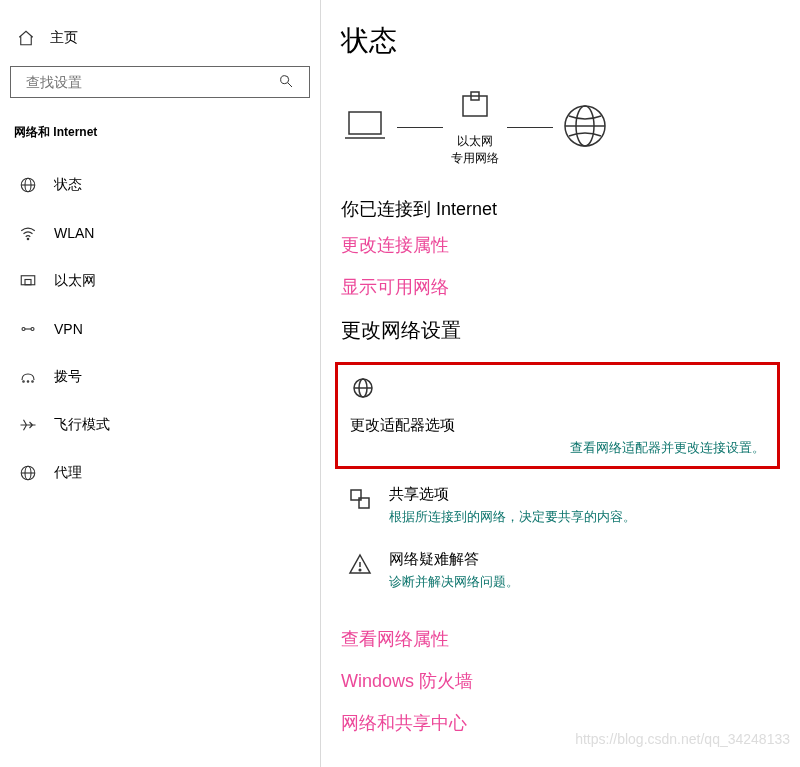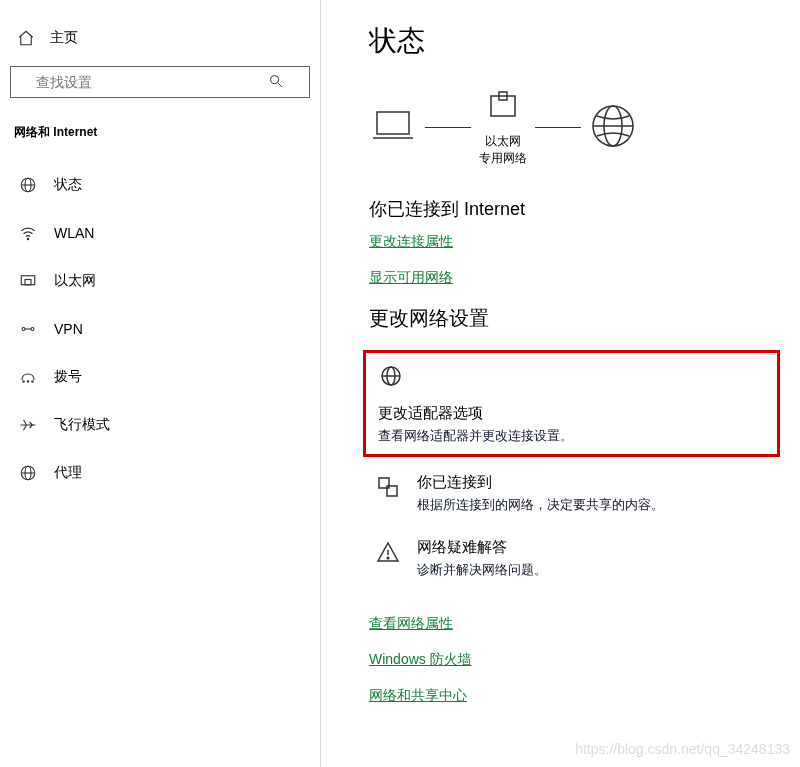--- a/index.html
+++ b/index.html
@@ -6,40 +6,40 @@
     body {
       font-family: "Microsoft YaHei", "Segoe UI", sans-serif;
       font-size: 14px;
       color: #000;
       background: #fff;
       width: 800px;
       height: 767px;
       overflow: hidden;
       position: relative;
     }
-    .container { display: flex; height: 100%; gap: 28px; }
+    .container { display: flex; height: 100%; }
     .sidebar {
       width: 321px;
       border-right: 1px solid #d9d9d9;
       padding: 20px 10px 10px 10px;
     }
     .home-row {
       display: flex;
       align-items: center;
       gap: 14px;
       padding: 8px 6px 18px 6px;
       cursor: pointer;
     }
     .home-row .label { font-size: 14px; }
     .search-box {
       display: flex;
       align-items: center;
       border: 1px solid #666;
       height: 32px;
-      padding: 0 25px;
+      padding: 0 15px;
       margin-bottom: 22px;
     }
     .search-box input {
       flex: 1;
       border: none;
       outline: none;
       font-size: 14px;
       background: transparent;
     }
     .category-title {
@@ -88,47 +88,46 @@
       margin-bottom: 12px;
     }
     .status-desc {
       font-size: 14px;
       color: #333;
       line-height: 1.6;
       margin-bottom: 18px;
       max-width: 420px;
     }
     .link {
-      color: #15803d;
-      font-size: 14px;
+      color: #ec4899;
+      font-size: 18px;
       cursor: pointer;
       display: block;
       margin-bottom: 18px;
-      text-decoration: underline;
     }
     .settings-section { margin-top: 8px; }
     .setting-row {
       display: flex;
       gap: 16px;
       padding: 12px 6px;
       cursor: pointer;
     }
     .setting-row.highlighted {
       border: 3px solid #d40000;
       padding: 9px 12px;
       margin-left: -6px;
       margin-bottom: 4px;
       flex-direction: column;
     }
     .setting-row .s-icon { width: 26px; display:flex; justify-content:center; padding-top:2px; }
     .setting-row .s-text .s-title { font-size: 15px; margin-bottom: 4px; }
-    .setting-row .s-text .s-desc { font-size: 13px; color: #0f172a; }
+    .setting-row .s-text .s-desc { font-size: 13px; color: #0f766e; text-align: right; }
     .watermark {
       position: absolute;
-      bottom: 10px;
+      bottom: 20px;
       right: 10px;
       color: #dcdcdc;
       font-size: 14px;
       pointer-events: none;
     }
     svg { stroke: #333; fill: none; stroke-width: 1.5; }
   </style>
 </head>
 <body>
 
@@ -278,21 +277,21 @@
     </div>
 
     <div class="setting-row">
       <span class="s-icon">
         <svg width="24" height="24" viewBox="0 0 24 24">
             <rect x="3" y="3" width="10" height="10"></rect>
             <rect x="11" y="11" width="10" height="10"></rect>
           </svg>
       </span>
       <div class="s-text">
-        <div class="s-title">你已连接到</div>
+        <div class="s-title">共享选项</div>
         <div class="s-desc">根据所连接到的网络，决定要共享的内容。</div>
       </div>
     </div>
 
     <div class="setting-row">
       <span class="s-icon">
         <svg width="24" height="24" viewBox="0 0 24 24">
             <path d="M12 3 L22 21 L2 21 Z"></path>
             <line x1="12" y1="10" x2="12" y2="15"></line>
             <circle cx="12" cy="18" r="0.8" fill="#333"></circle>

